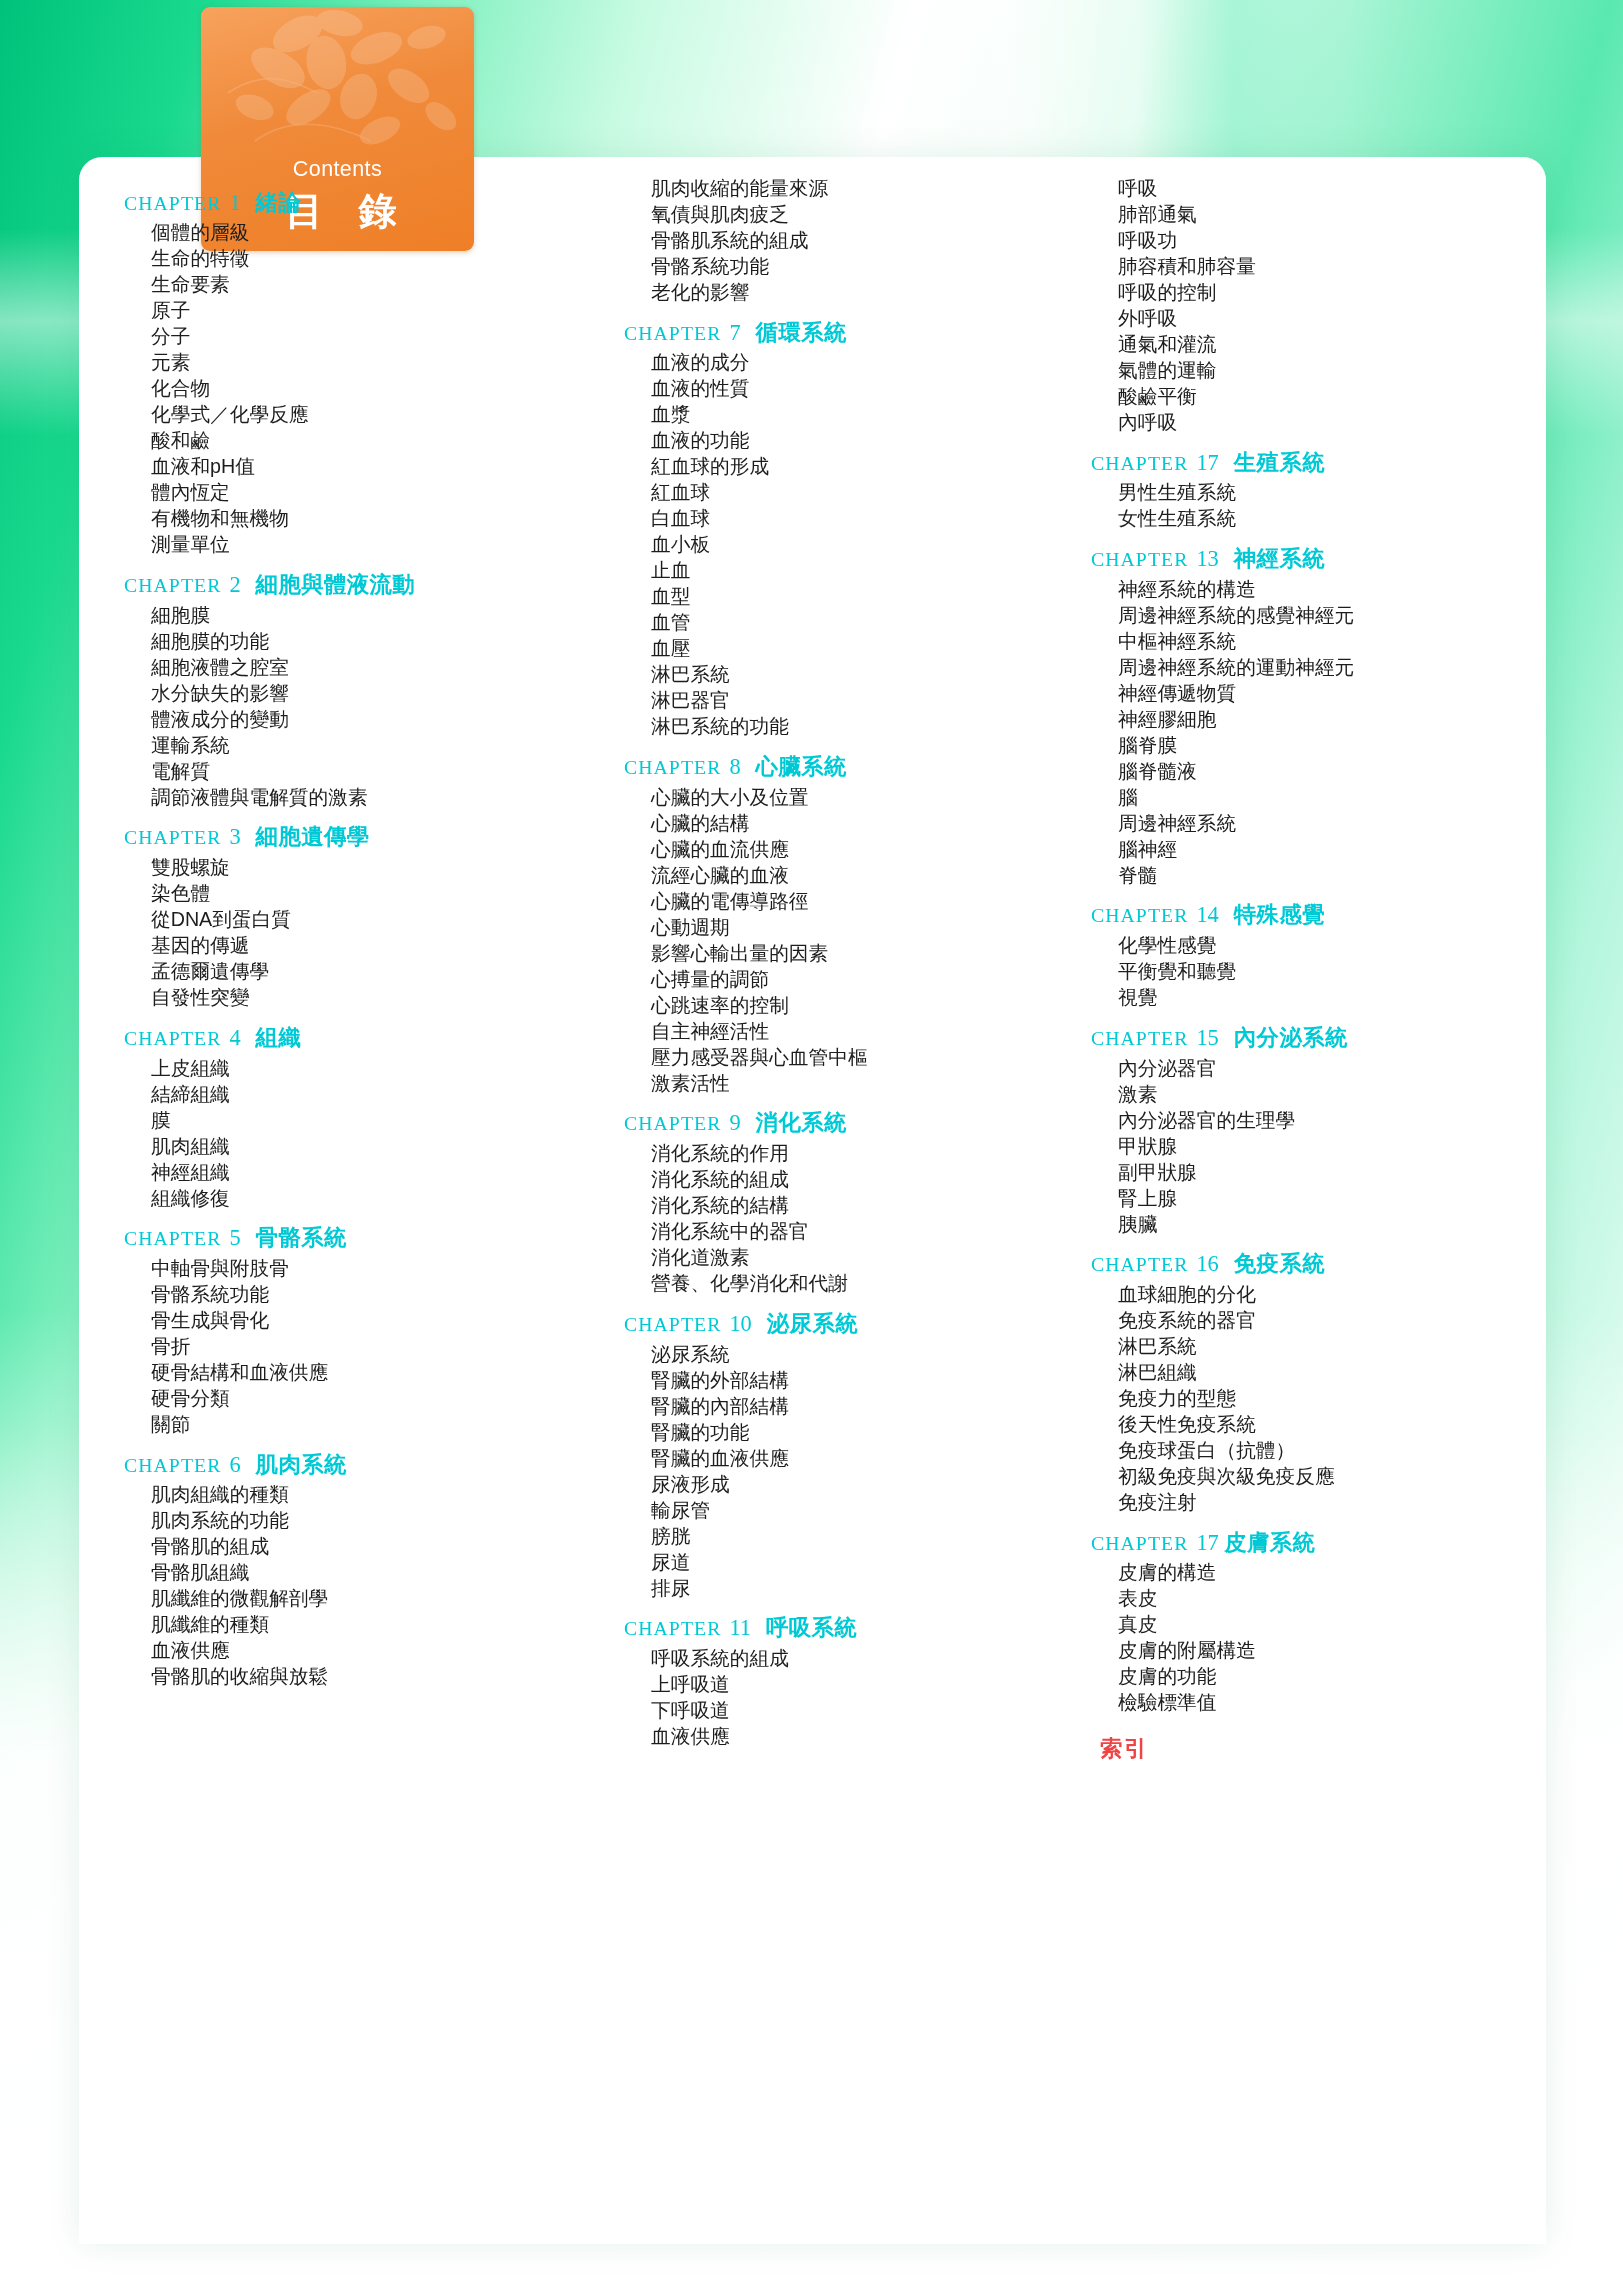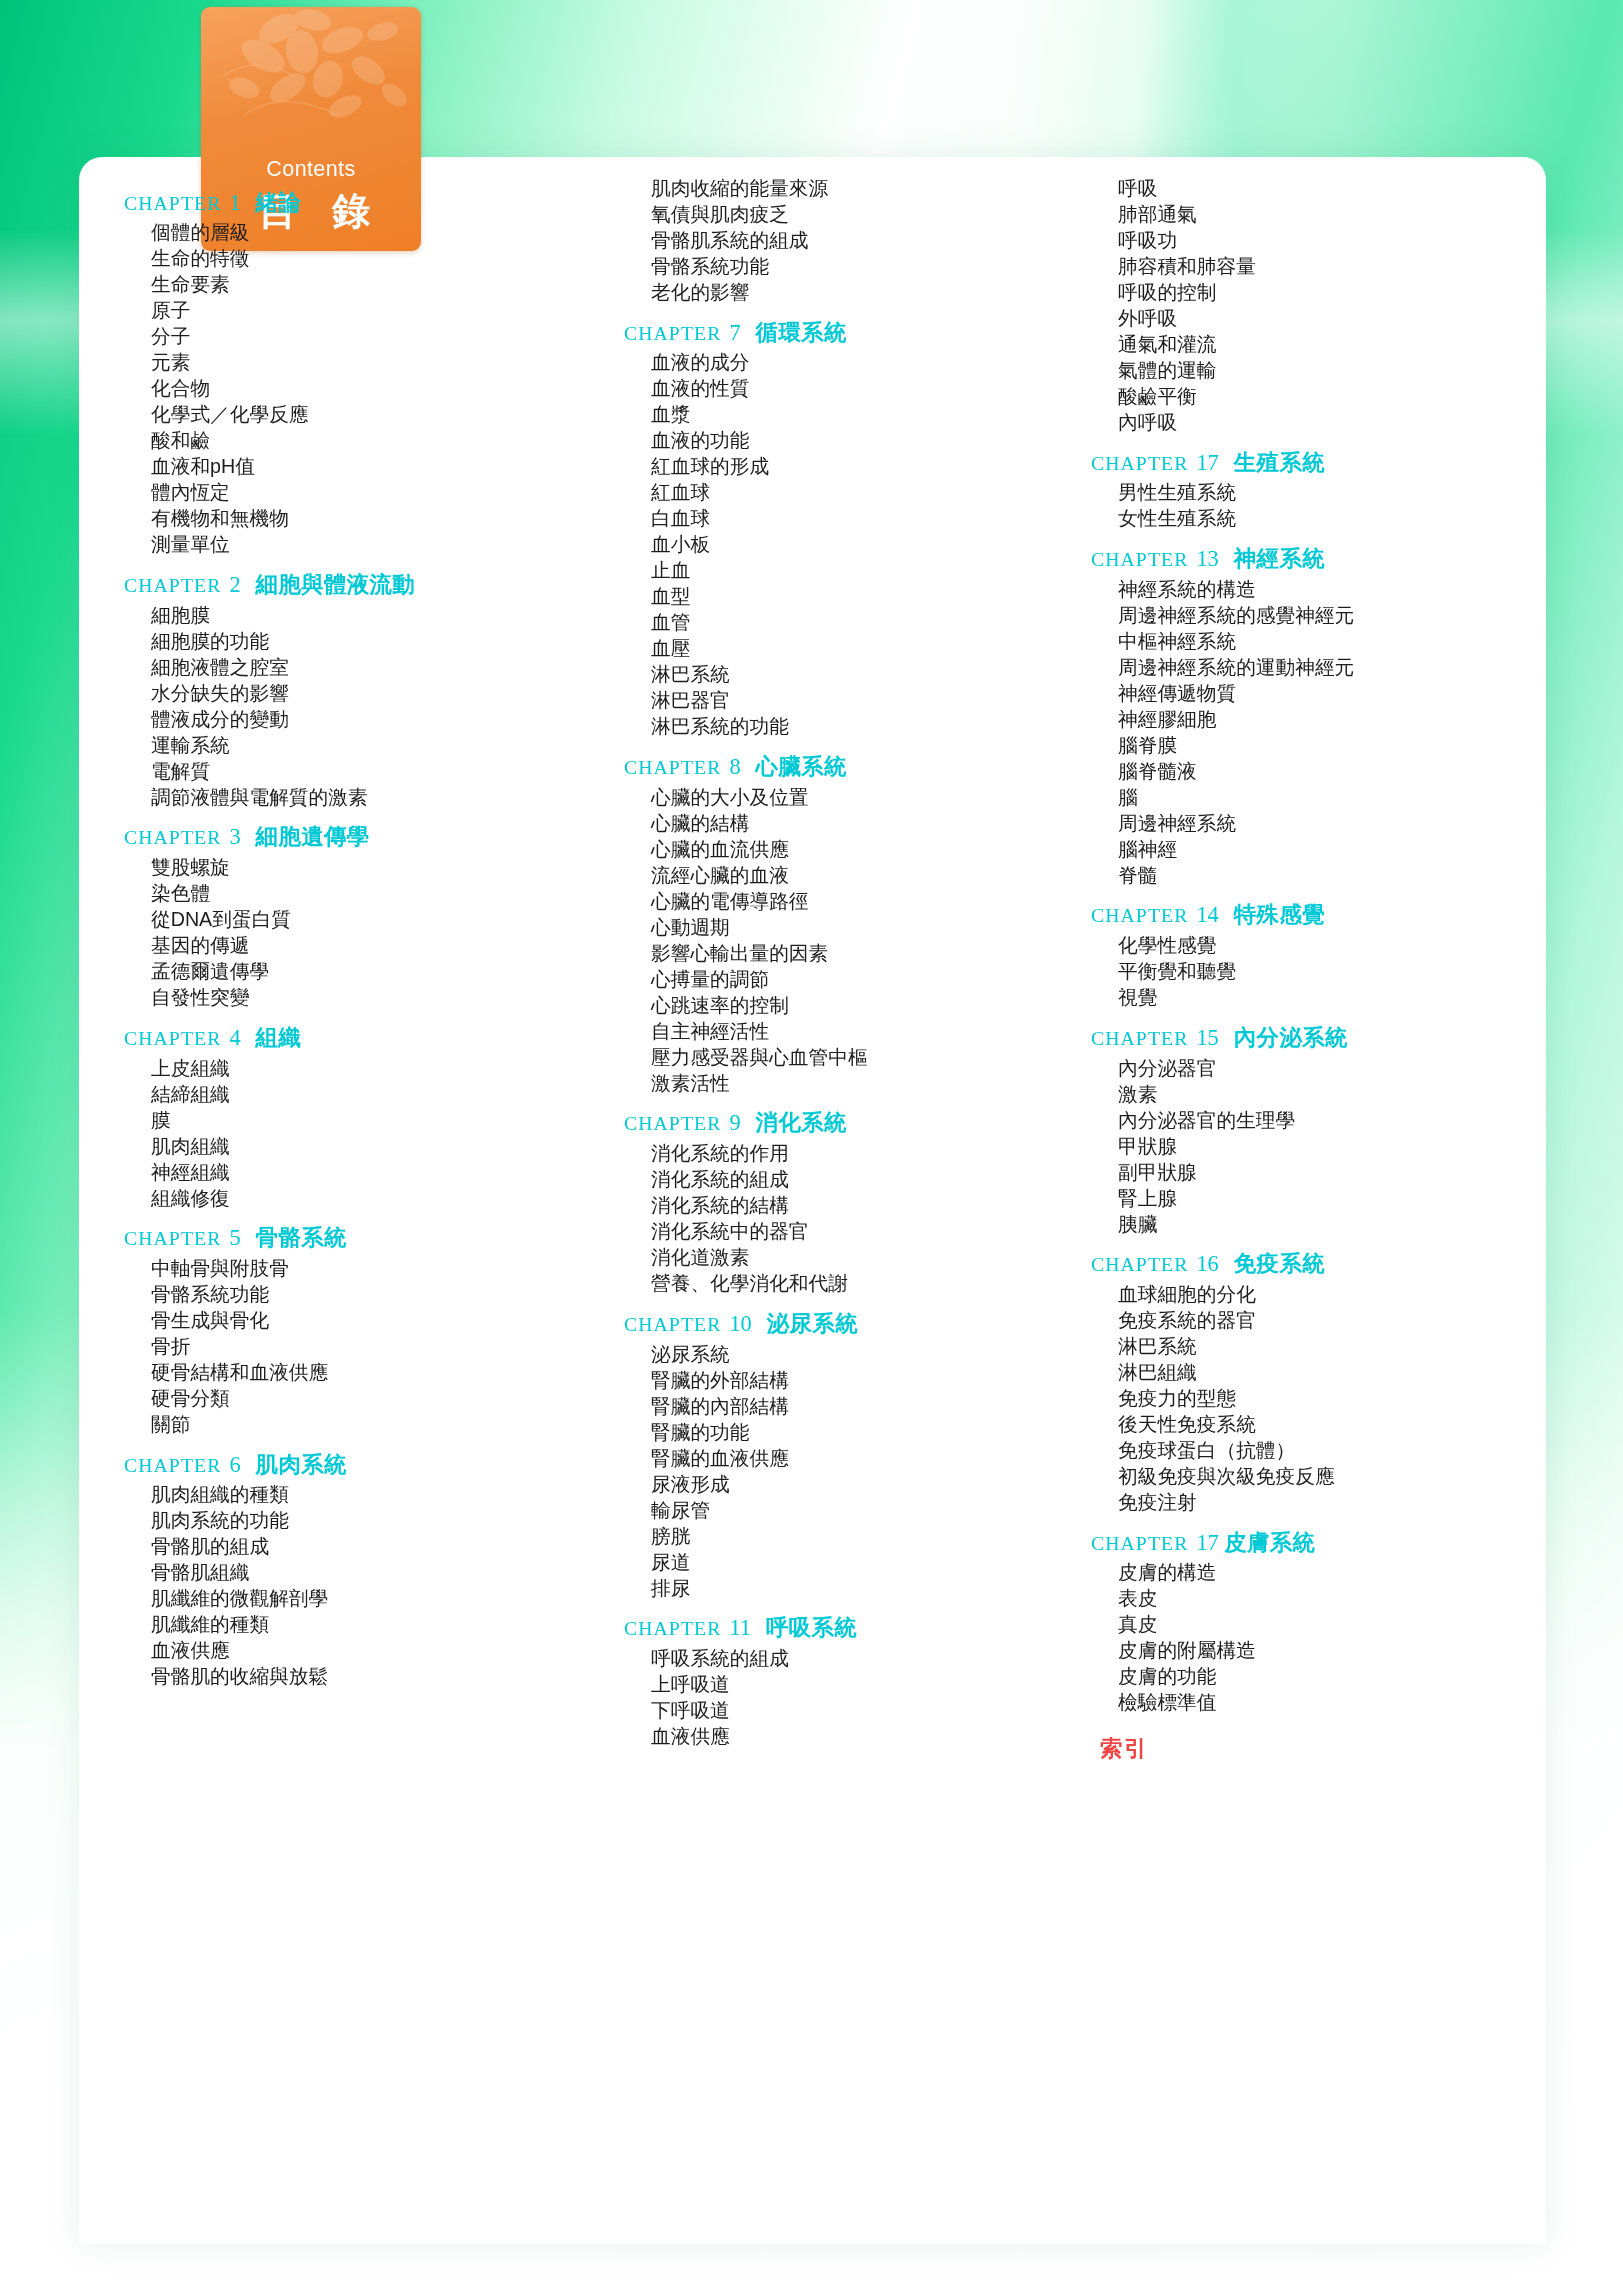--- a/index.html
+++ b/index.html
@@ -63,21 +63,21 @@
     background: #ffffff;
     border-radius: 23px 23px 0 0;
     box-shadow: 0 0 34px rgba(0, 120, 80, 0.10);
   }
 
   
   #contents-tab {
     position: absolute;
     left: 201px;
     top: 7.2px;
-    width: 220px;
+    width: 273px;
     height: 244px;
     border-radius: 9px;
     background: linear-gradient(165deg, #f7a25d 0%, #f08a3a 42%, #ef7f27 100%);
     overflow: hidden;
     box-shadow: 0 1.8px 5.4px rgba(150, 80, 10, 0.25);
   }
   #contents-tab .floral {
     position: absolute;
     inset: 0;
     opacity: 0.30;

